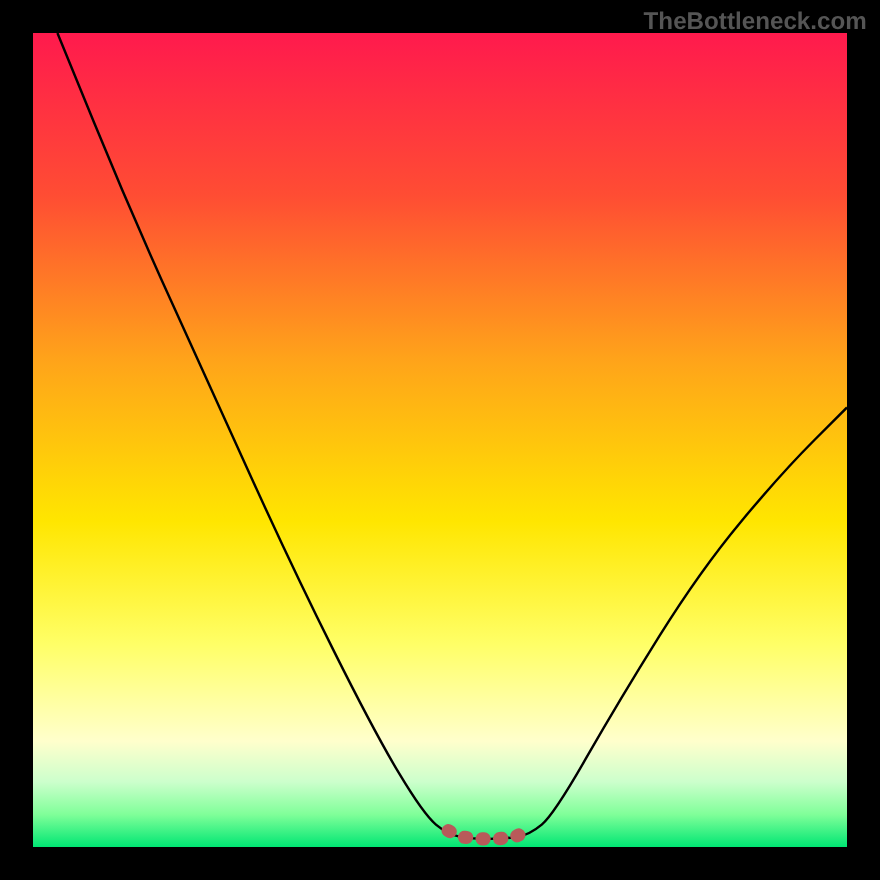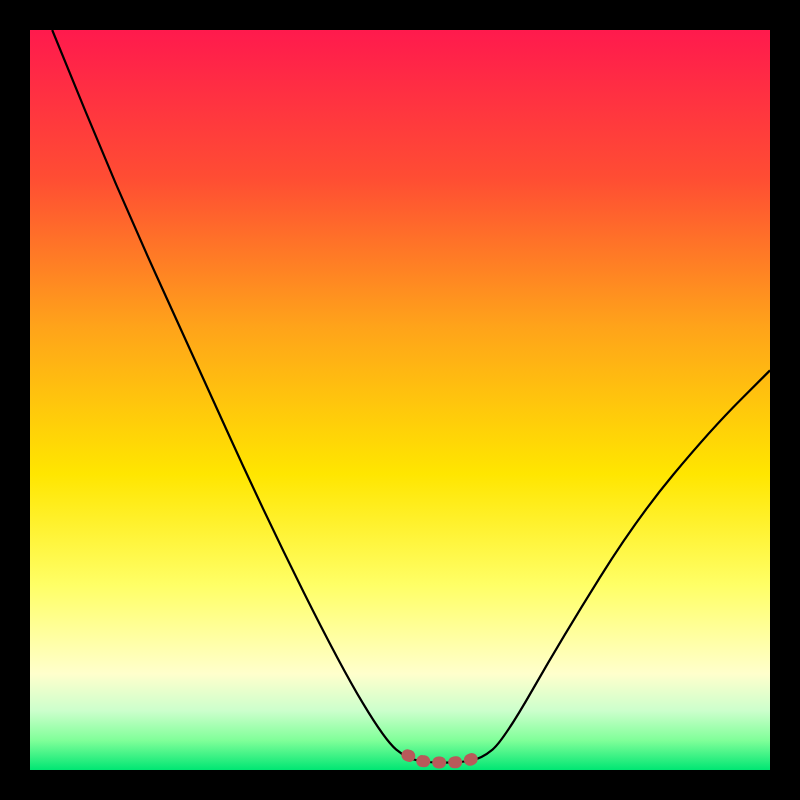--- a/index.html
+++ b/index.html
@@ -33,20 +33,21 @@
     color: #555;
     font-size: 22px;
     font-weight: 600;
   }
   svg { display: block; }
 </style>
 </head>
 <body>
 
 <div class="outer">
+  <div class="watermark">TheBottleneck.com</div>
   <div class="plot">
     <svg id="chart-svg" width="740" height="740" viewBox="0 0 740 740">
         <defs>
           <linearGradient id="bg-grad" x1="0" y1="0" x2="0" y2="1">
             <stop offset="0%" stop-color="#ff1a4d"></stop>
             <stop offset="20%" stop-color="#ff4d33"></stop>
             <stop offset="40%" stop-color="#ffa31a"></stop>
             <stop offset="60%" stop-color="#ffe600"></stop>
             <stop offset="75%" stop-color="#ffff66"></stop>
             <stop offset="87%" stop-color="#ffffcc"></stop>

